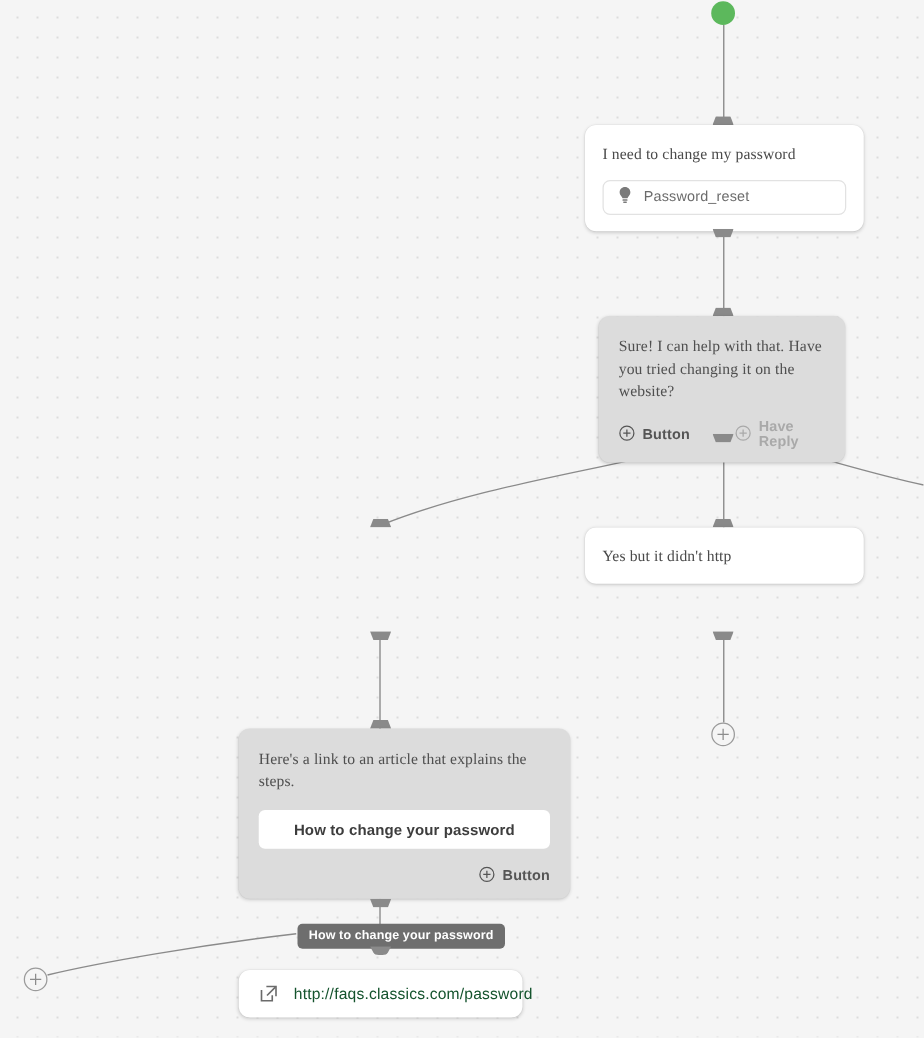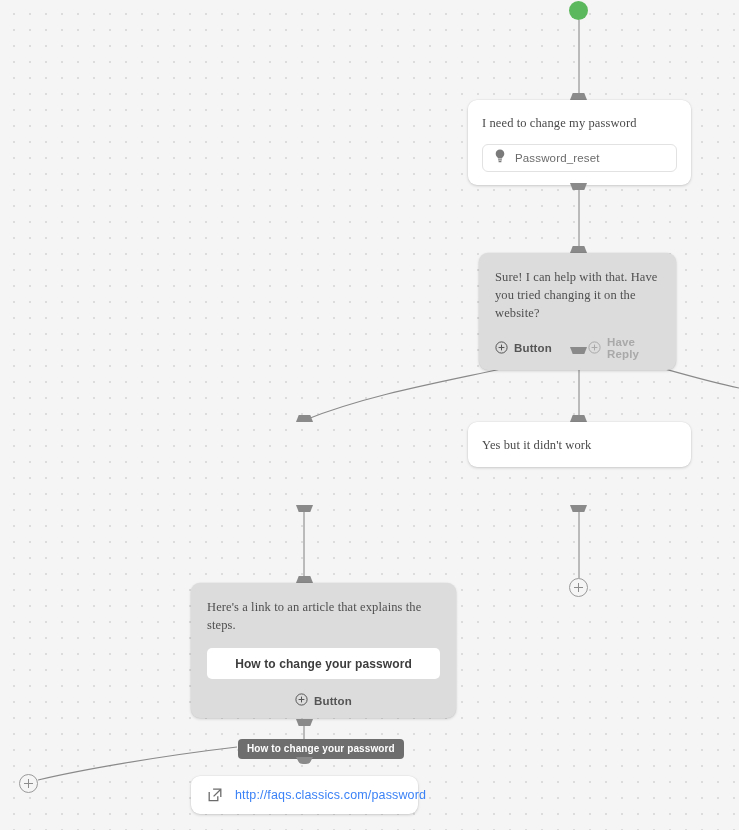--- a/index.html
+++ b/index.html
@@ -73,21 +73,21 @@
   .intent-chip .label {
     font-size: 11.5px;
     color: #6b6b6b;
     letter-spacing: 0.15px;
   }
 
   
   .action-row {
     display: flex;
     align-items: center;
-    justify-content: center;
+    justify-content: flex-end;
     gap: 36px;
     margin-top: 14px;
   }
   .action {
     display: flex;
     align-items: center;
     gap: 6px;
     font-size: 11.5px;
     font-weight: bold;
     letter-spacing: 0.15px;
@@ -106,21 +106,21 @@
     justify-content: center;
     font-size: 12px;
     font-weight: bold;
     color: #3d3d3d;
     letter-spacing: 0.1px;
   }
 
   
   .url-text {
     font-size: 12.5px;
-    color: #3b82f6;
+    color: #14532d;
     letter-spacing: 0.15px;
   }
   .url-icon { margin: 0 12px 0 16px; display: flex; }
 
   
   .start-dot {
     position: absolute;
     width: 19px; height: 19px;
     border-radius: 50%;
     background: #5cb85c;
@@ -246,21 +246,21 @@
       </div>
     </div>
   </div>
   <div class="nub" style="left:570px; top:347px;"></div>
 
   <div class="tab" style="left:296px; top:415px;"></div>
   <div class="nub" style="left:296px; top:505px;"></div>
 
   <div class="tab" style="left:570px; top:415px;"></div>
   <div class="node user" style="left:468px; top:422px; width:223px;">
-    <div class="node-title">Yes but it didn't work</div>
+    <div class="node-title">Yes but it didn't http</div>
   </div>
   <div class="nub" style="left:570px; top:505px;"></div>
 
   <div class="plus-handle" style="left:569px; top:578px;"></div>
 
   <div class="tab" style="left:296px; top:576px;"></div>
   <div class="node bot" style="left:191px; top:583px; width:265px;">
     <div class="node-title">Here's a link to an article that explains the steps.</div>
     <div class="bot-button">
       <span>How to change your password</span>

